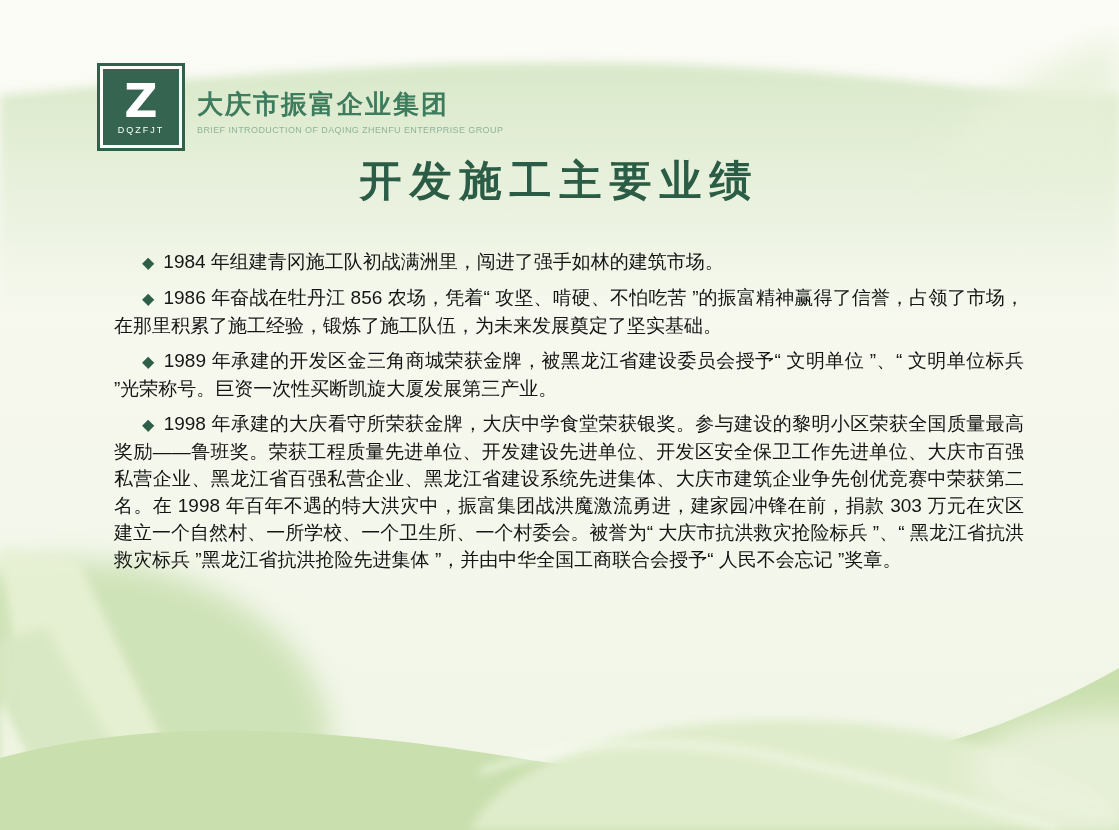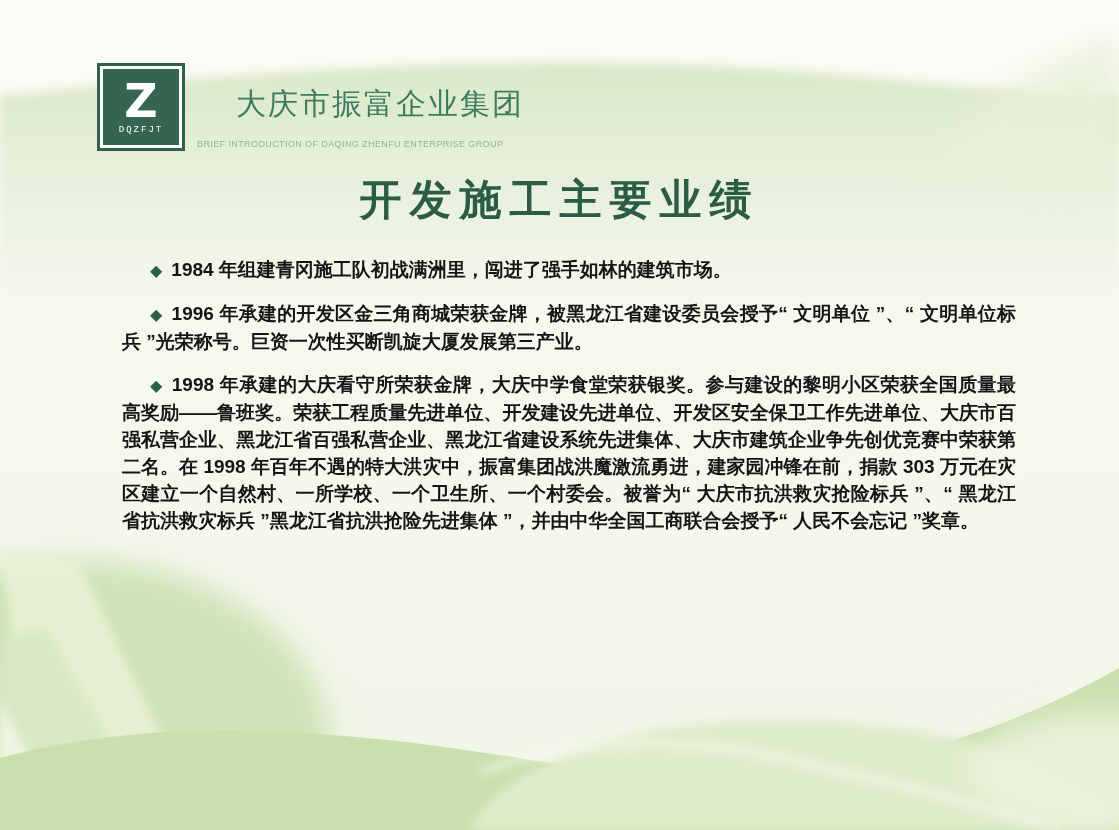--- a/index.html
+++ b/index.html
@@ -18,44 +18,43 @@
   .brand{position:absolute;left:97px;top:63px;z-index:2;display:flex;align-items:flex-start;}
   .logo{
     width:76px;height:76px;border:3px solid #30614b;background:#fdfdfa;
     padding:3px;box-sizing:content-box;
   }
   .logo-inner{
     width:76px;height:76px;background:#356450;color:#ffffff;
     display:flex;flex-direction:column;align-items:center;justify-content:center;
   }
   .logo-z{font-size:46px;font-weight:bold;line-height:44px;font-family:"DejaVu Sans",sans-serif;}
-  .logo-sub{font-size:9px;letter-spacing:2px;margin-top:2px;font-family:Liberation Mono, monospace;}
+  .logo-sub{font-size:9px;letter-spacing:2px;margin-top:2px;font-family:Liberation Sans, sans-serif;}
   .brand-text{margin-left:12px;padding-top:25px;}
   .brand-name{
-    font-size:30px;font-weight:normal;color:#3e7c5e;letter-spacing:2px;
-    line-height:32px;white-space:nowrap;margin-left:39px;
+    font-size:26px;font-weight:bold;color:#3e7c5e;letter-spacing:2px;
+    line-height:32px;white-space:nowrap;
   }
   .brand-en{
-    font-size:9px;color:#8db49a;letter-spacing:0.4px;margin-top:19px;white-space:nowrap;
+    font-size:9px;color:#8db49a;letter-spacing:0.4px;margin-top:5px;white-space:nowrap;
   }
   
   .page-title{
-    position:absolute;left:0;right:0;top:172px;z-index:2;
+    position:absolute;left:0;right:0;top:153px;z-index:2;
     text-align:center;font-size:42px;font-weight:bold;color:#2b5c45;
     letter-spacing:8px;
   }
   
   .content{
     position:absolute;left:106px;top:240px;width:926px;z-index:2;
     color:#151515;
   }
   .content p{
-    margin:16px;font-size:19px;line-height:27px;text-align:justify;
+    margin:8px;font-size:19px;line-height:27px;text-align:justify;
     text-indent:28px;
-    font-weight:bold;
   }
   .bullet{color:#2d5f48;font-size:16px;margin-right:9px;}
 </style>
 </head>
 <body>
 
 <div class="page">
 
   <svg class="bg" width="1119" height="830" viewBox="0 0 1119 830" preserveAspectRatio="none">
     <defs>
@@ -99,17 +98,18 @@
     <div class="brand-text">
       <div class="brand-name">大庆市振富企业集团</div>
       <div class="brand-en">BRIEF INTRODUCTION OF DAQING ZHENFU ENTERPRISE GROUP</div>
     </div>
   </div>
 
   <div class="page-title">开发施工主要业绩</div>
 
   <div class="content">
     <p><span class="bullet">◆</span><span>1984 年组建青冈施工队初战满洲里，闯进了强手如林的建筑市场。</span></p>
-    <p><span class="bullet">◆</span><span>1996 年承建的开发区金三角商城荣获金牌，被黑龙江省建设委员会授予“ 文明单位 ”、“ 文明单位标兵 ”光荣称号。巨资一次性买断凯旋大厦发展第三产业。</span></p>
+    <p><span class="bullet">◆</span><span>1986 年奋战在牡丹江 856 农场，凭着“ 攻坚、啃硬、不怕吃苦 ”的振富精神赢得了信誉，占领了市场，在那里积累了施工经验，锻炼了施工队伍，为未来发展奠定了坚实基础。</span></p>
+    <p><span class="bullet">◆</span><span>1989 年承建的开发区金三角商城荣获金牌，被黑龙江省建设委员会授予“ 文明单位 ”、“ 文明单位标兵 ”光荣称号。巨资一次性买断凯旋大厦发展第三产业。</span></p>
     <p><span class="bullet">◆</span><span>1998 年承建的大庆看守所荣获金牌，大庆中学食堂荣获银奖。参与建设的黎明小区荣获全国质量最高奖励——鲁班奖。荣获工程质量先进单位、开发建设先进单位、开发区安全保卫工作先进单位、大庆市百强私营企业、黑龙江省百强私营企业、黑龙江省建设系统先进集体、大庆市建筑企业争先创优竞赛中荣获第二名。在 1998 年百年不遇的特大洪灾中，振富集团战洪魔激流勇进，建家园冲锋在前，捐款 303 万元在灾区建立一个自然村、一所学校、一个卫生所、一个村委会。被誉为“ 大庆市抗洪救灾抢险标兵 ”、“ 黑龙江省抗洪救灾标兵 ”黑龙江省抗洪抢险先进集体 ”，并由中华全国工商联合会授予“ 人民不会忘记 ”奖章。</span></p>
   </div>
 
 </div>
 
 </body></html>

